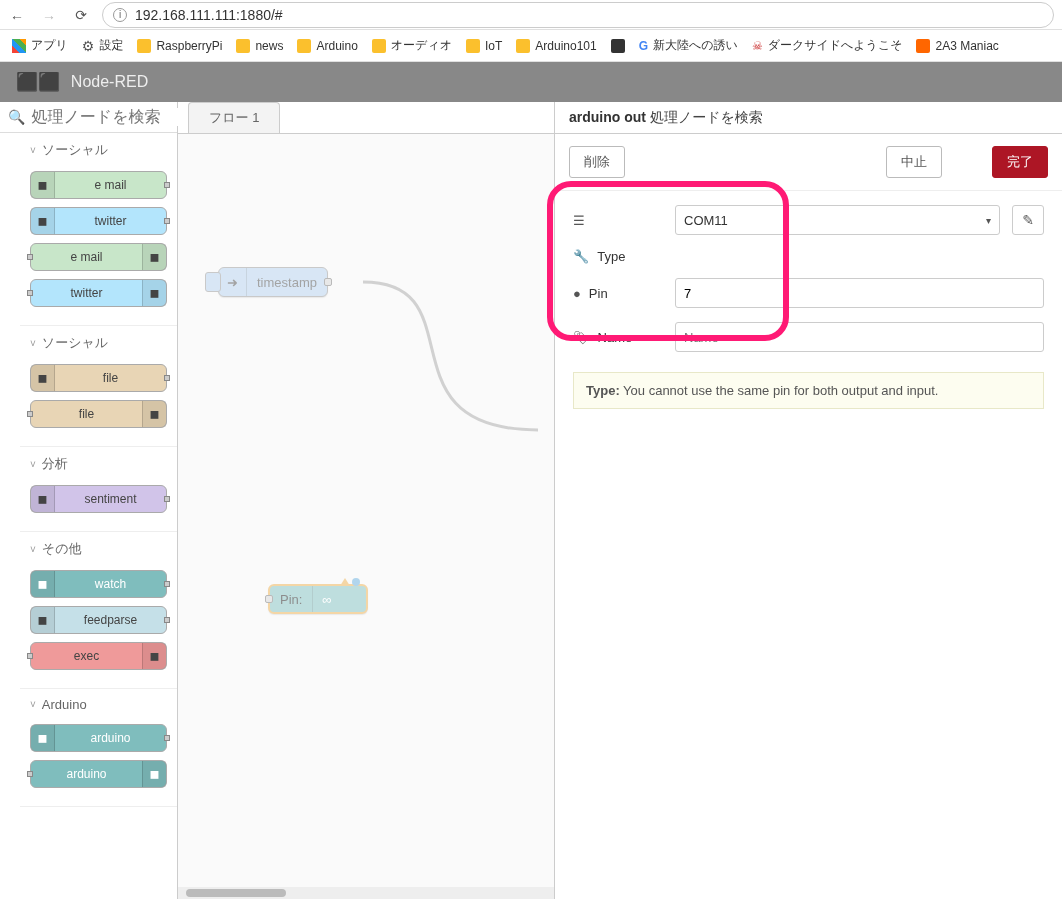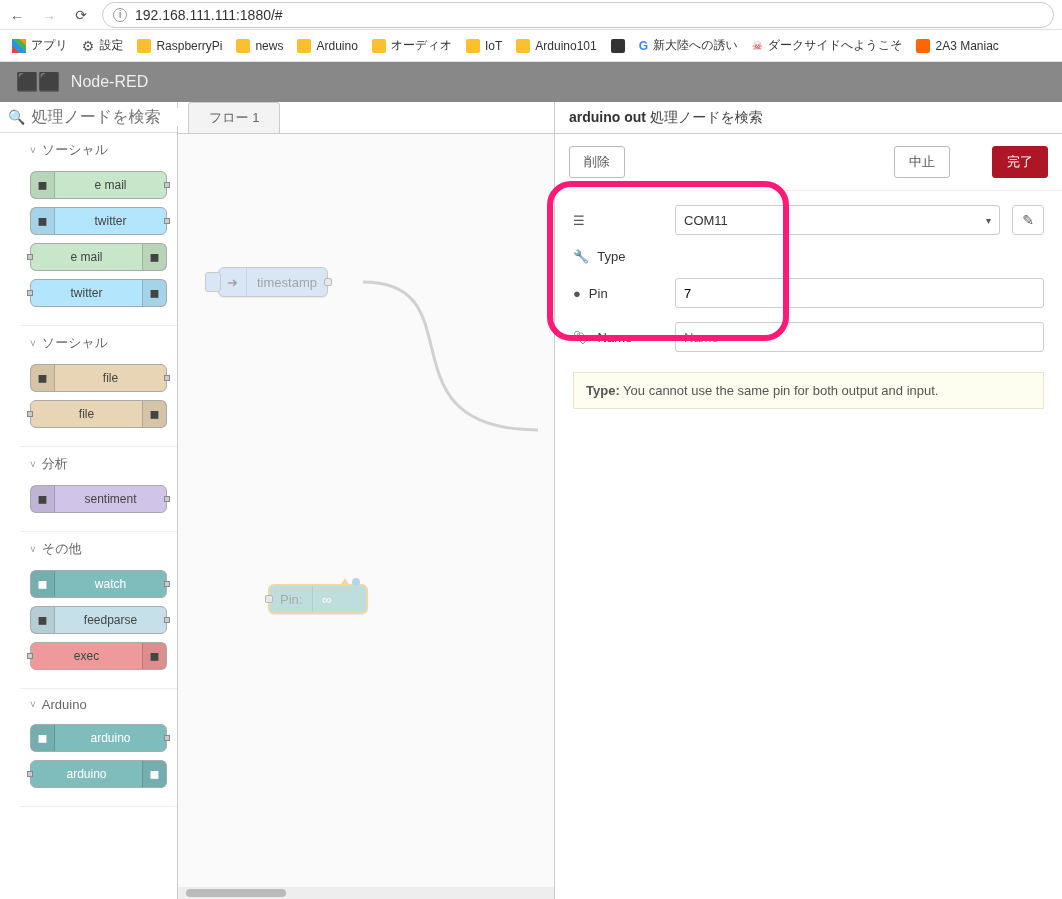--- a/index.html
+++ b/index.html
@@ -59,21 +59,21 @@
 
 .flow-node { position:absolute; height: 30px; border-radius: 6px; display: flex; align-items: center; border: 1px solid #888; box-shadow: 0 1px 1px rgba(0,0,0,.15); font-size:13px; }
 .flow-node .fn-icon { width: 28px; height:100%; display:flex; align-items:center; justify-content:center; border-right:1px solid rgba(0,0,0,.2); }
 .flow-node.out .fn-icon { border-right:none; border-left:1px solid rgba(0,0,0,.2); }
 .flow-node .fn-label { padding: 0 10px; color:#333; }
 .flow-node .fp { position:absolute; top:50%; width:8px; height:8px; background:#ccc; border:1px solid #666; border-radius:2px; transform:translateY(-50%); }
 .flow-node .fp-l { left:-5px; }
 .flow-node .fp-r { right:-5px; }
 
 .arduino-node { background:#6fb5b5; border: 2px solid #e6a43a; }
-.arduino-node .fn-label { color:#404040; }
+.arduino-node .fn-label { color:#000000; }
 .status-dots { position:absolute; top:-8px; right:6px; display:flex; gap:2px; }
 .dot { width:8px; height:8px; border-radius:50%; }
 .dot.b { background:#53a3d8; }
 .tri { width:0; height:0; border-left:5px solid transparent; border-right:5px solid transparent; border-bottom:8px solid #e6a43a; }
 
 
 .panel { width: 508px; border-left: 1px solid #ccc; background: #fff; display: flex; flex-direction: column; }
 .panel-title { height: 32px; border-bottom: 1px solid #ccc; display: flex; align-items: center; padding: 0 14px; font-size: 14px; color: #444; }
 .panel-title b { color:#333; }
 .panel-actions { display: flex; justify-content: space-between; padding: 12px 14px; border-bottom: 1px solid #eee; }
@@ -296,21 +296,21 @@
       </div>
   </div>
 
   <div class="panel">
     <div class="panel-title">
       <span><b>arduino out</b><span> 処理ノードを検索</span></span>
     </div>
     <div class="panel-actions">
       <button class="btn">削除</button>
       <div class="spacer"></div>
-      <button class="btn" style="margin-right:10px">中止</button>
+      <button class="btn" style="margin-right:18px">中止</button>
       <button class="btn btn-primary">完了</button>
     </div>
     <div class="form" style="position:relative">
 
       <div class="hl" style="left:-8px; top:-10px; width:242px; height:160px;"></div>
 
       <div class="form-row">
         <div class="form-label">
             <span class="ic">☰</span>
             <span></span>

